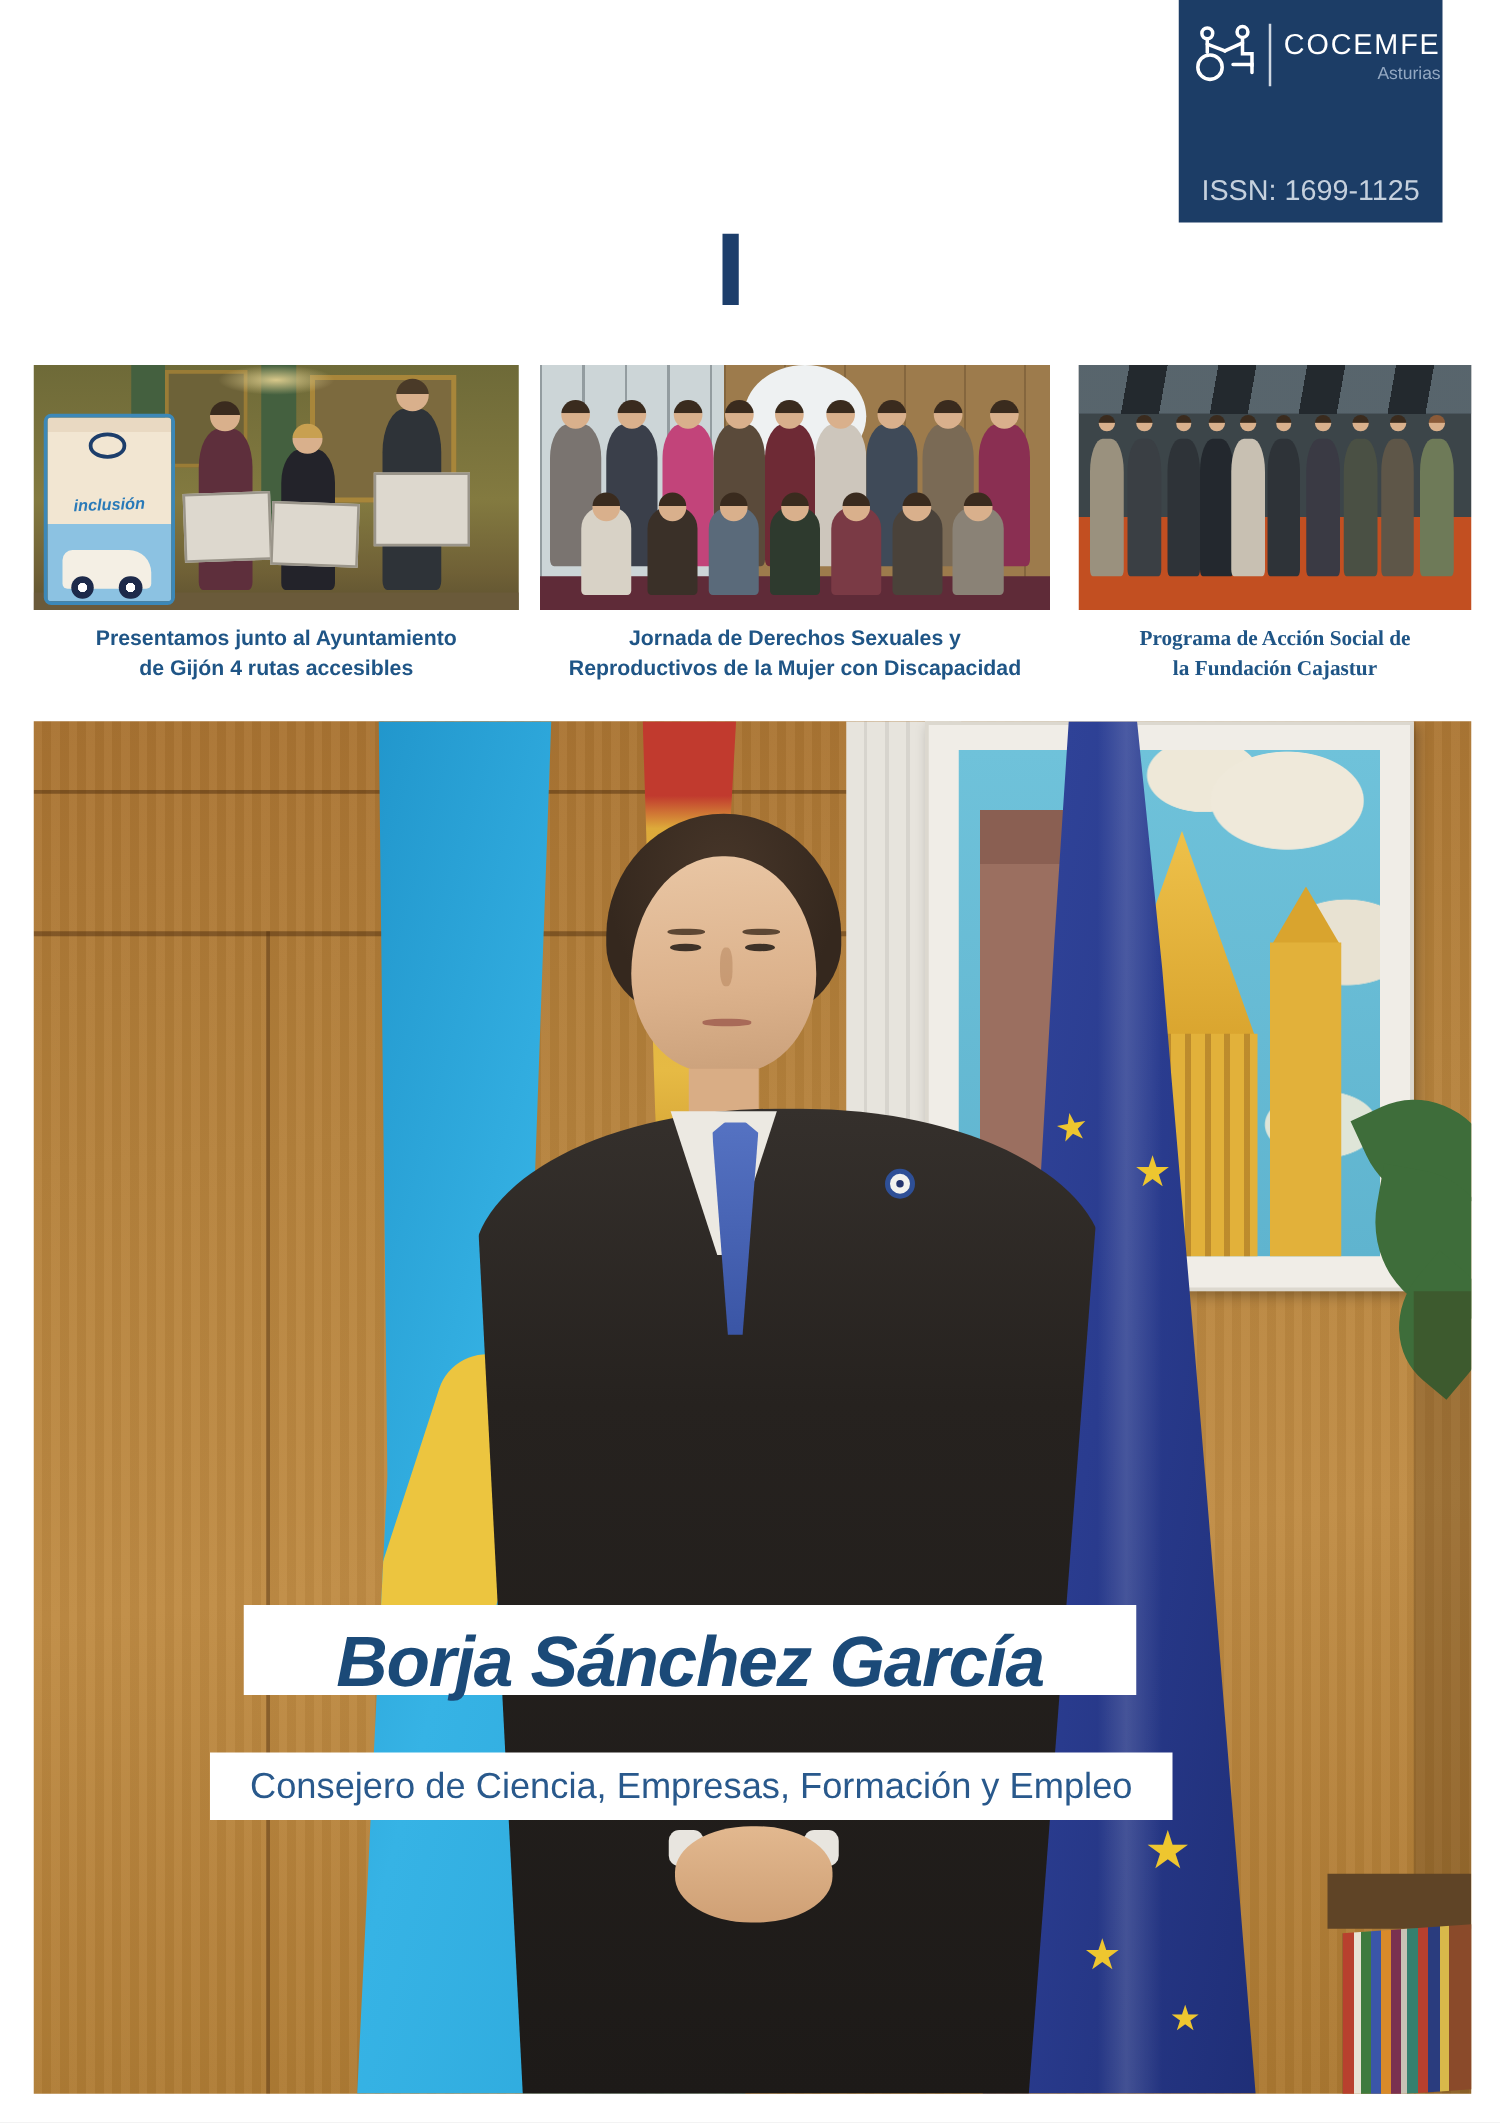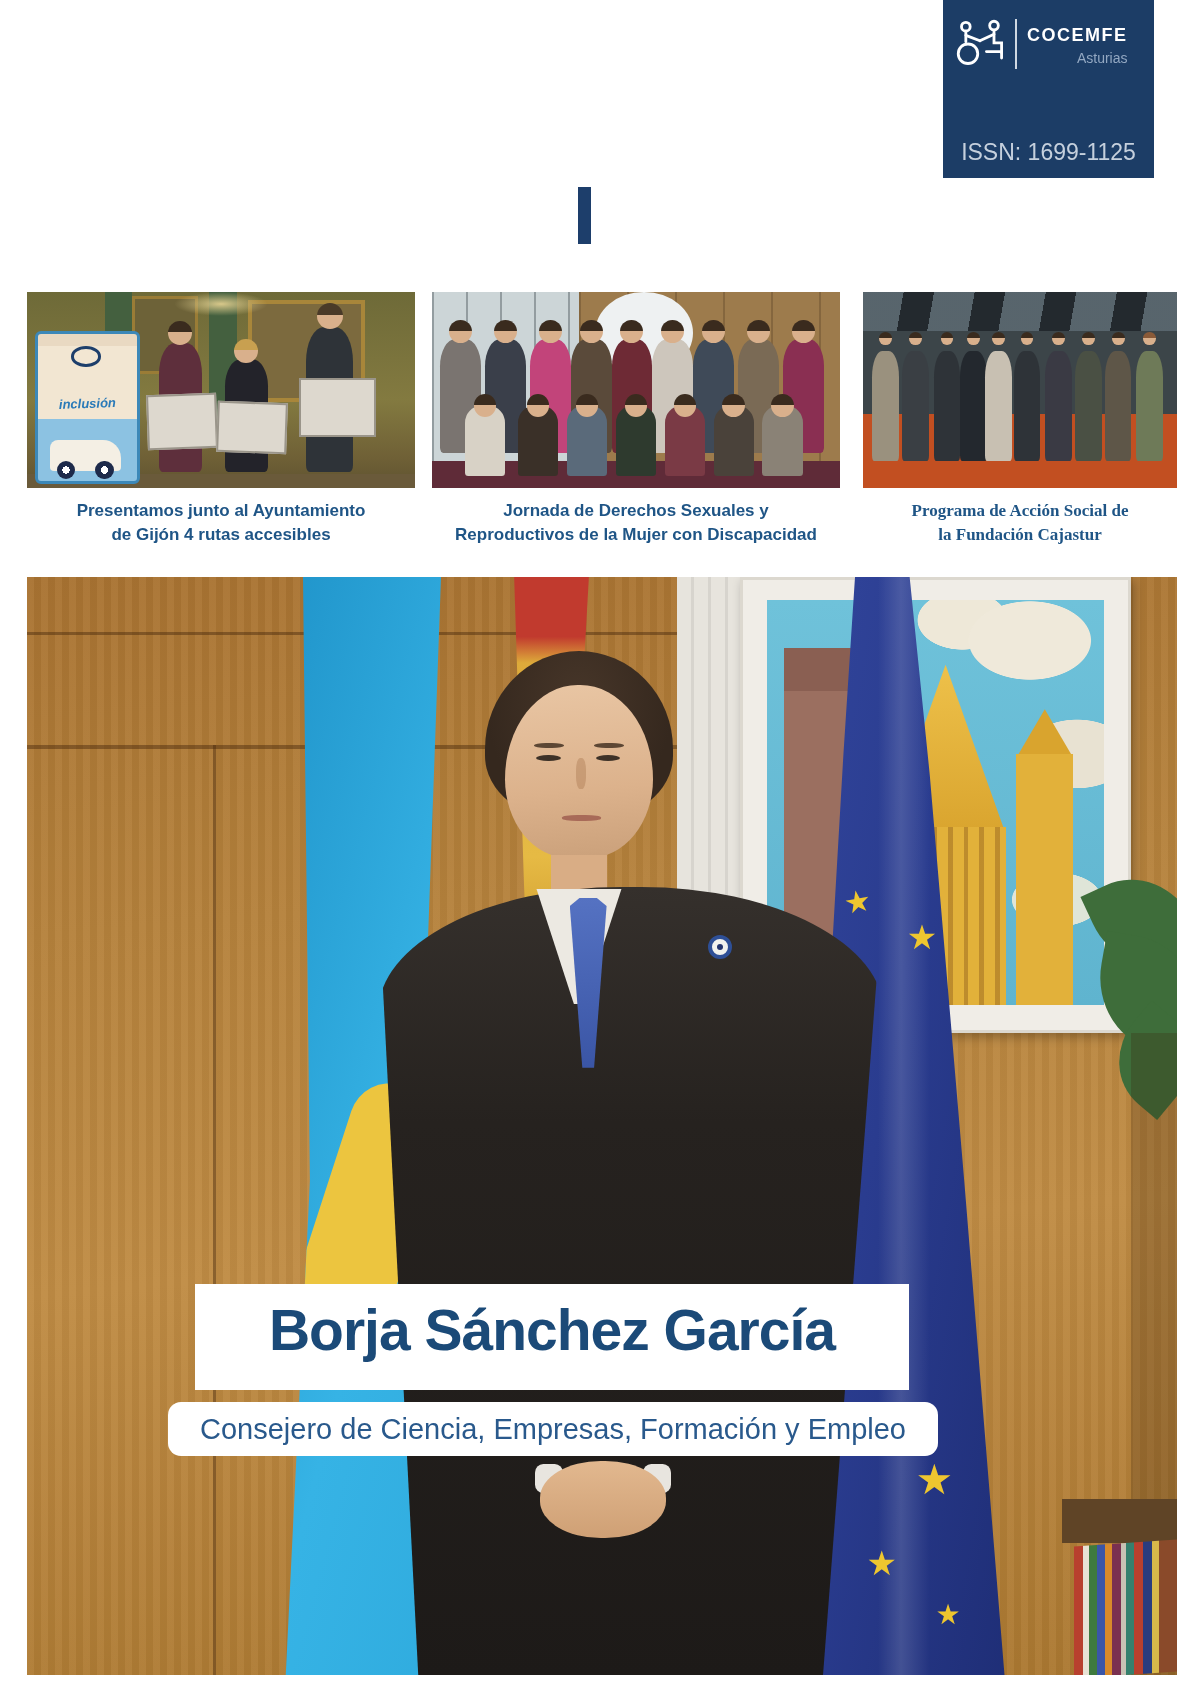--- a/index.html
+++ b/index.html
@@ -14,21 +14,21 @@
   .logo .lc .disc{position:absolute;width:97px;height:97px;border-radius:50%;
         background:#2cb3a0;left:24px;top:34px;z-index:-1;}
   .tagline{position:absolute;left:104px;top:187px;font-size:19px;line-height:24px;
         color:#52627c;}
   .tag-bar{position:absolute;left:578px;top:187px;width:13px;height:57px;background:#1d3e6b;}
 
   
   .badge{position:absolute;left:943px;top:0;width:211px;height:178px;background:#1c3d66;color:#fff;}
   .badge-top{position:absolute;left:12px;top:18px;display:flex;align-items:center;}
   .badge-sep{width:2px;height:50px;background:#cfd8e2;margin:0 10px 0 8px;}
-  .org-name{font-size:18px;font-weight:bold;letter-spacing:1.5px;line-height:26px;}
+  .org-name{font-size:23px;font-weight:normal;letter-spacing:1.5px;line-height:26px;}
   .org-region{font-size:14px;color:#93a8c2;text-align:right;margin-top:2px;}
   .badge-issue{position:absolute;left:0;right:0;top:104px;text-align:center;
         font-size:27px;font-weight:bold;letter-spacing:.5px;}
   .badge-issn{position:absolute;left:0;right:0;top:139px;text-align:center;
         font-size:23px;color:#c5d0dd;}
 
   
   .thumb{position:absolute;top:292px;height:196px;overflow:hidden;}
   .t1{left:27px;width:388px;background:linear-gradient(180deg,#6e6a38 0%,#837a40 55%,#6f6036 85%,#5e5230 100%);}
   .t2{left:432px;width:408px;background:linear-gradient(90deg,#ccd5d7 0 36%,#9d7b4c 36% 100%);}
@@ -123,23 +123,23 @@
   .shelf{position:absolute;right:0;bottom:12%;width:10%;height:4%;background:#5f4426;}
   .books{position:absolute;right:0;bottom:0;width:9%;height:12%;transform:skewY(-4deg);
         background:repeating-linear-gradient(90deg,#b8402e 0 9%,#e8e2d4 9% 14%,#3e7a3e 14% 22%,
           #3a56a8 22% 30%,#d88a2a 30% 37%,#7a3050 37% 45%,#c8c2b4 45% 50%,#35806e 50% 58%,
           #b8402e 58% 66%,#2a3c7e 66% 75%,#d8b84a 75% 82%,#8a4a2a 82% 100%);}
   .rshade{position:absolute;right:0;top:41.5%;width:4%;height:58.5%;background:rgba(60,35,10,.25);}
 
   
   .overlay{position:absolute;background:#fff;color:#1b4a78;text-align:center;white-space:nowrap;}
   .kicker{left:500px;top:1218px;width:198px;height:49px;font-size:31px;line-height:49px;}
-  .name{left:195px;top:1284px;width:714px;height:106px;font-size:57px;font-weight:bold;
-        line-height:92px;letter-spacing:-1px;}
-  .ctitle{left:168px;top:1402px;width:770px;height:54px;font-size:29px;line-height:54px;color:#29598c;border-radius:13px;}
+  .name{left:195px;top:1284px;width:714px;height:72px;font-size:57px;font-weight:bold;
+        line-height:92px;letter-spacing:-1px;font-style:italic;}
+  .ctitle{left:168px;top:1402px;width:770px;height:54px;font-size:29px;line-height:54px;color:#29598c;}
 
   
   .banner{position:absolute;left:2%;top:20%;width:27%;height:78%;border:3px solid #3c88b8;
         border-radius:6px;box-sizing:border-box;
         background:linear-gradient(180deg,#e9d9c2 0 8%,#f2e6d2 8% 58%,#8cc2e2 58% 100%);}
   .banner .emblem{position:absolute;left:34%;top:8%;width:30%;height:14%;
         border:3px solid #1d3e6b;border-radius:50%;box-sizing:border-box;}
   .banner .btxt{position:absolute;left:0;right:0;top:42%;text-align:center;
         font-size:13px;font-weight:bold;font-style:italic;color:#2a7ab8;transform:rotate(-2deg);}
   .bus{position:absolute;left:12%;top:72%;width:72%;height:21%;background:#f4efe4;

